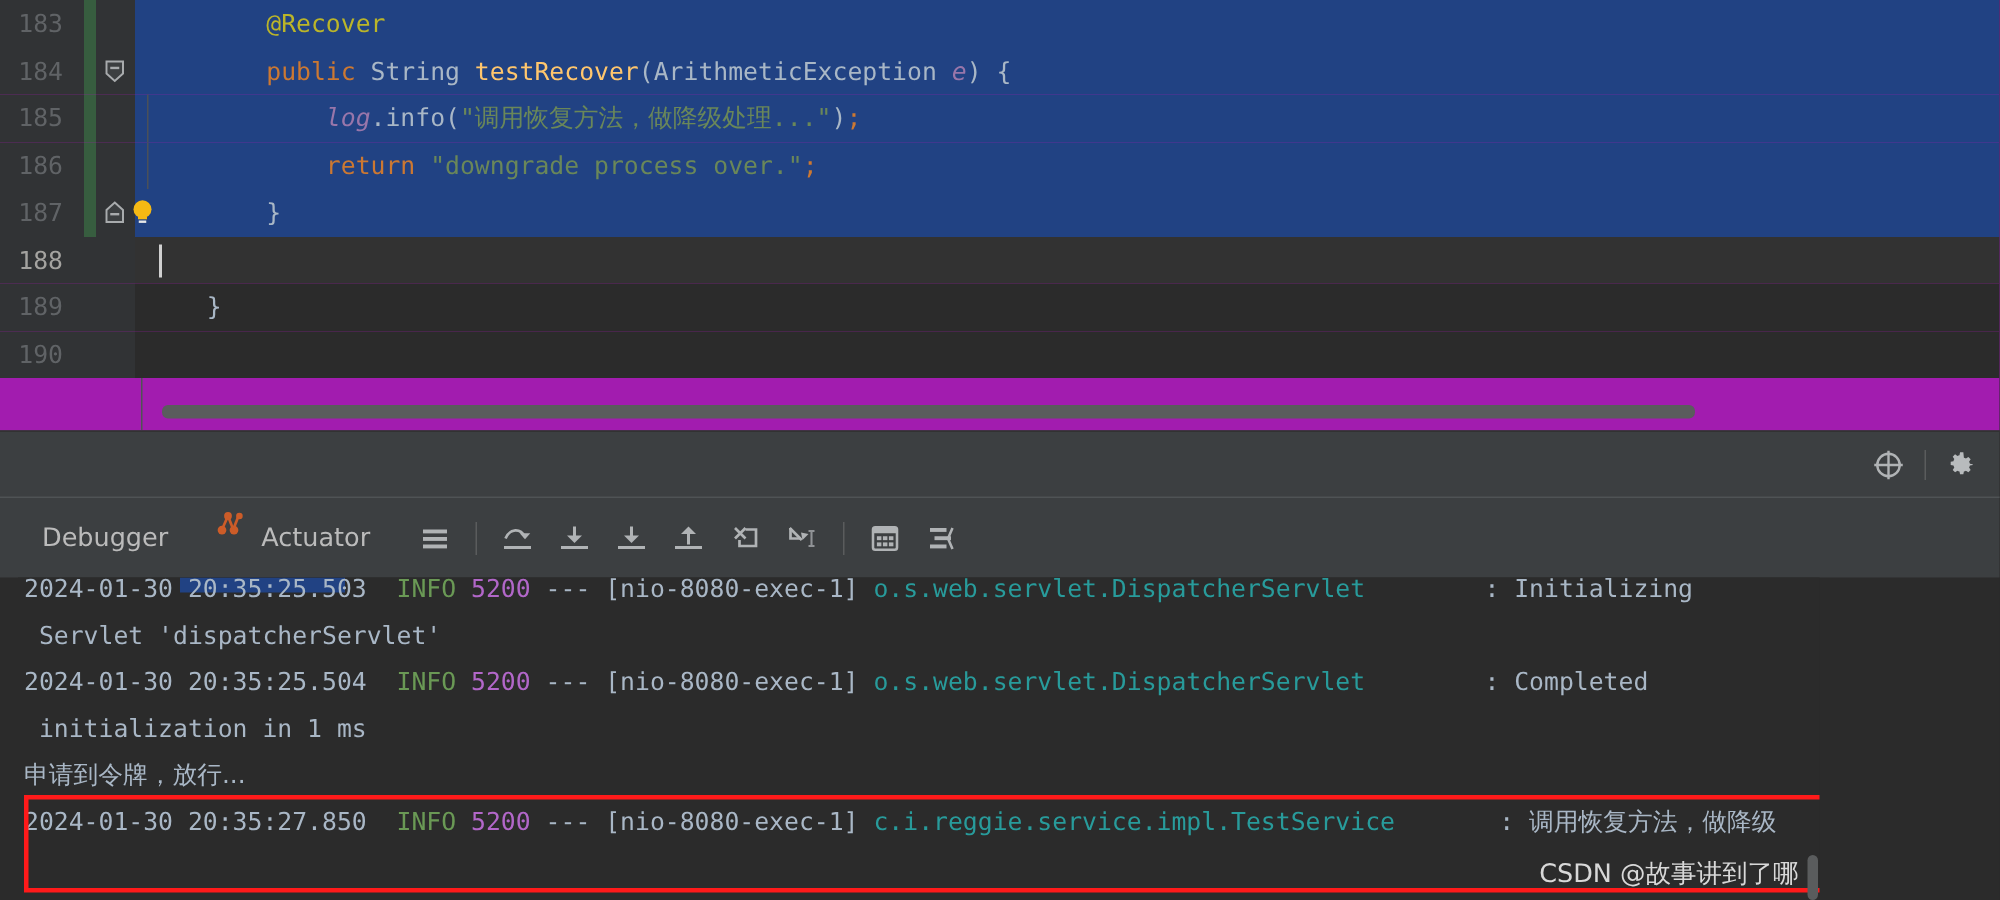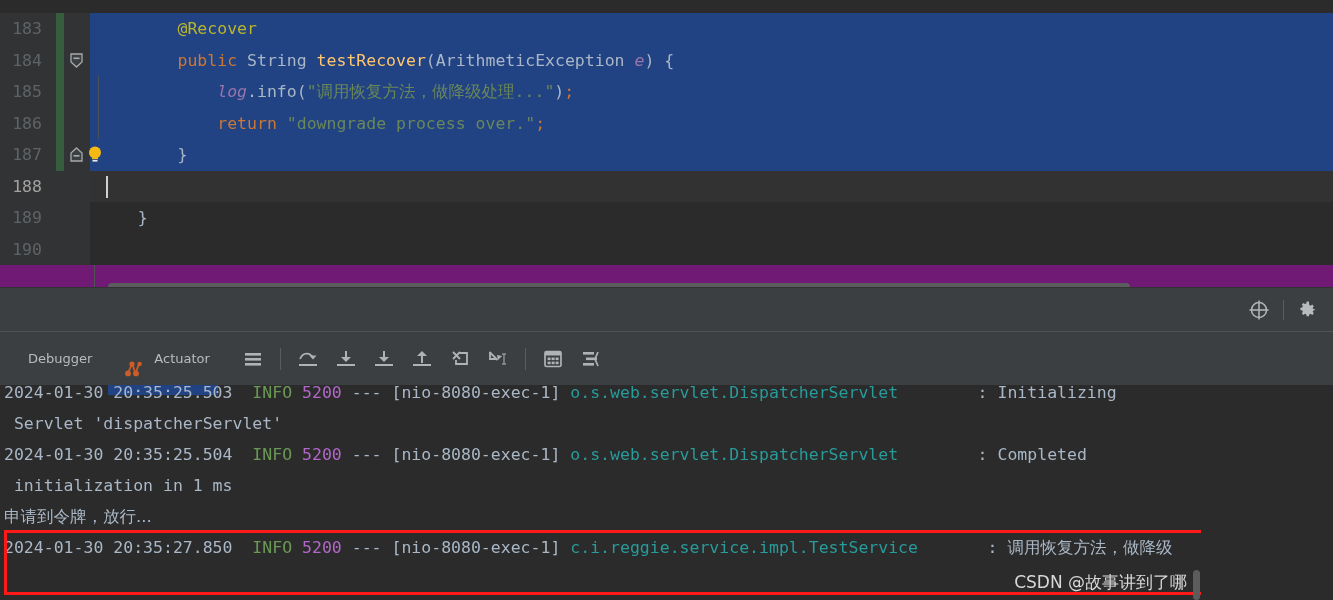--- a/index.html
+++ b/index.html
@@ -16,23 +16,23 @@
   .app {
     position: relative;
     width: 1333px;
     height: 600px;
     background: #2b2b2b;
   }
 
   
   .editor {
     position: absolute;
-    left: 0; top: 13px;
+    left: 0; top: 0;
     width: 1333px; height: 287px;
-    background: #701a75;
+    background: #a21caf;
     overflow: hidden;
   }
   .editor-rows {
     position: absolute;
     left: 0; top: 0;
     width: 1333px;
   }
   .erow {
     position: relative;
     height: 31.5px;
@@ -180,47 +180,47 @@
     background: #3c3f41;
     border-top: 1px solid #4f5355;
     display: flex;
     align-items: center;
     padding-left: 12px;
     box-sizing: border-box;
   }
   .tab {
     color: #bbbbbb;
     font-family: "DejaVu Sans", sans-serif;
-    font-size: 13px;
+    font-size: 17px;
     padding: 0 16px;
     height: 40px;
     line-height: 40px;
     display: flex;
-    align-items: flex-end;
+    align-items: flex-start;
     gap: 8px;
     cursor: pointer;
     white-space: nowrap;
   }
   .tab.active { color: #ffffff; }
   .tb-icon {
     width: 34px; height: 34px;
     display: flex; align-items: center; justify-content: center;
     cursor: pointer;
     margin: 0 2px;
   }
   .tbsep {
     width: 1px; height: 22px;
     background: #5a5c5d;
     margin: 0 8px;
   }
 
   
   .console {
     position: absolute;
-    left: 0; top: 385px;
+    left: 12px; top: 385px;
     width: 1201px; height: 215px;
     background: #2b2b2b;
     overflow: hidden;
   }
   .console-inner {
     position: absolute;
     left: 0; top: -8px;
     width: 1333px;
   }
   .logline {

